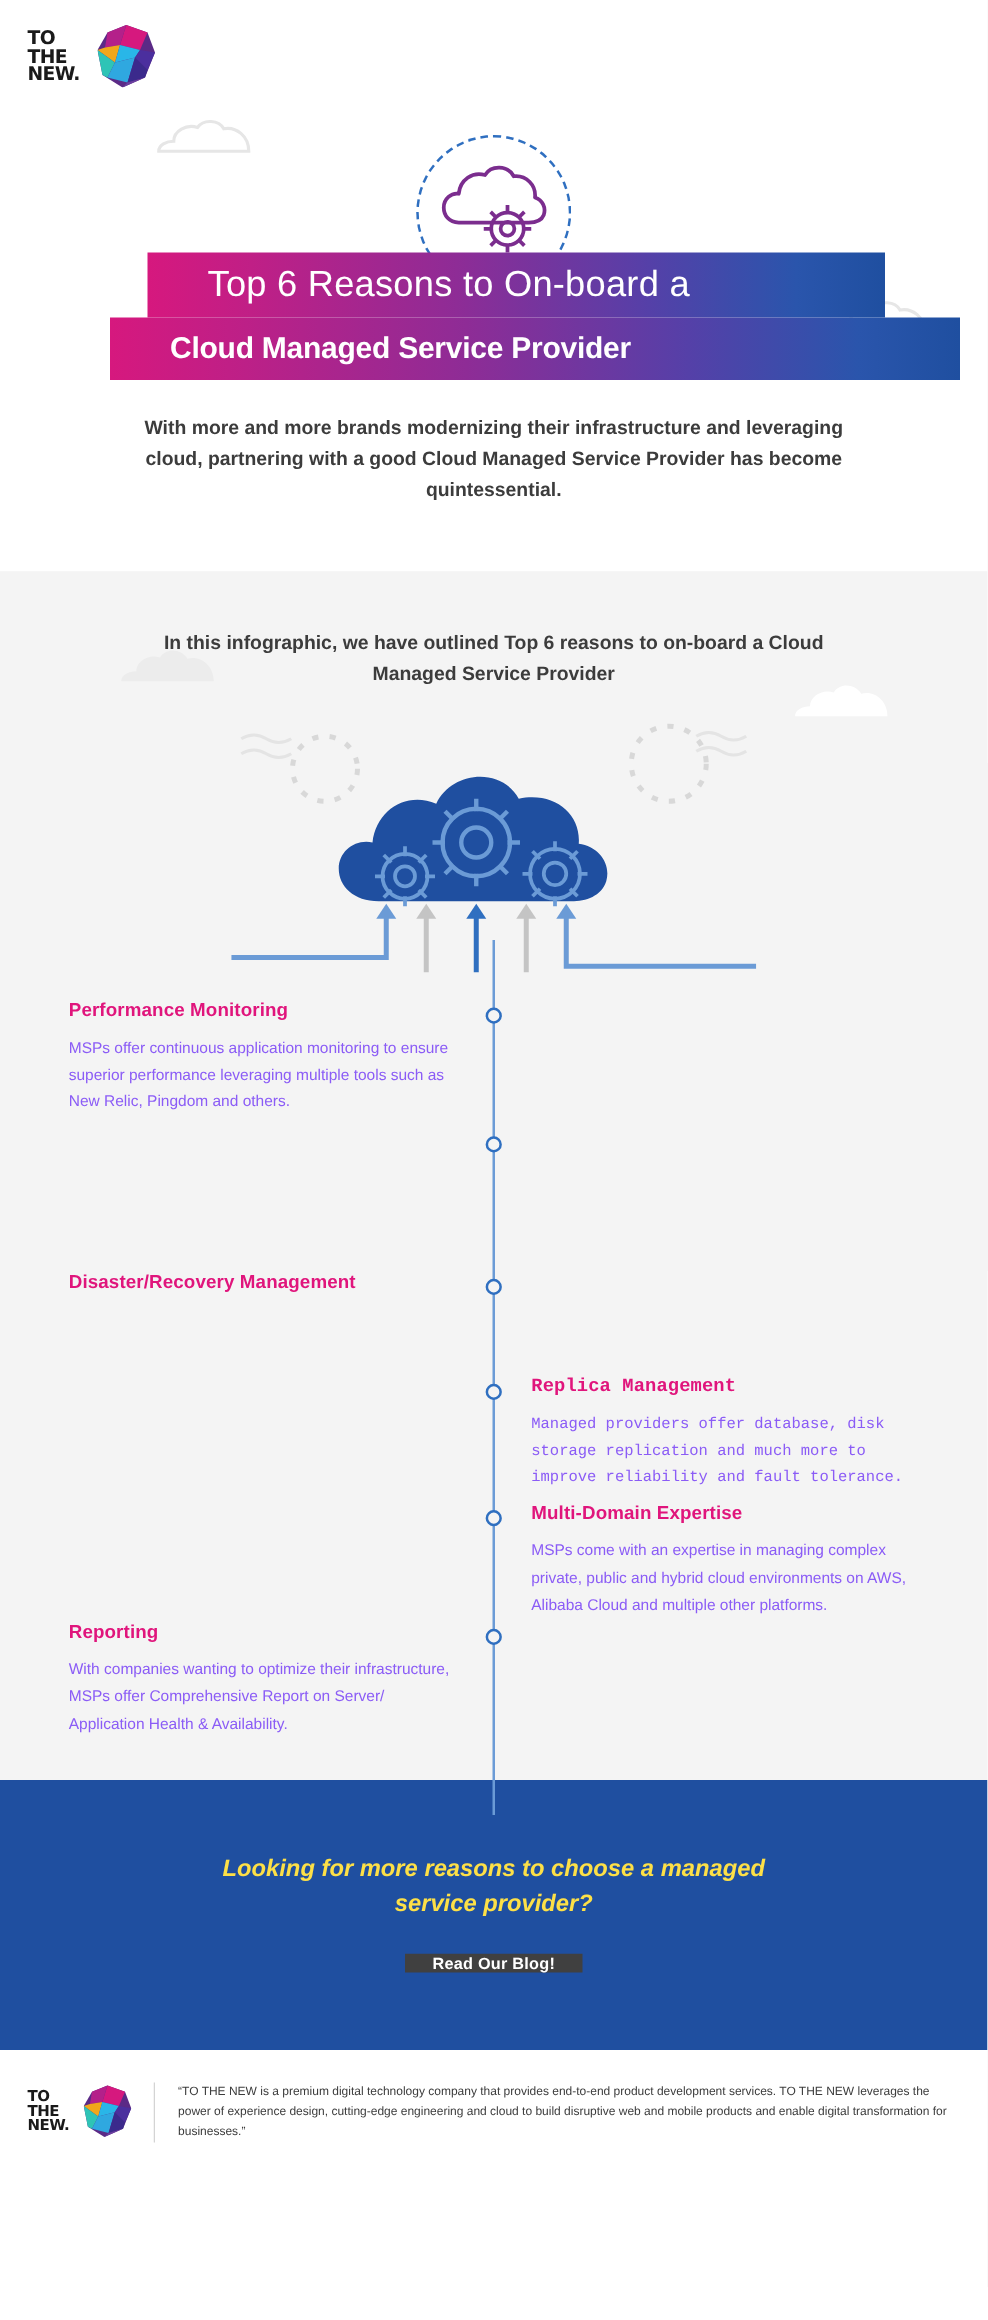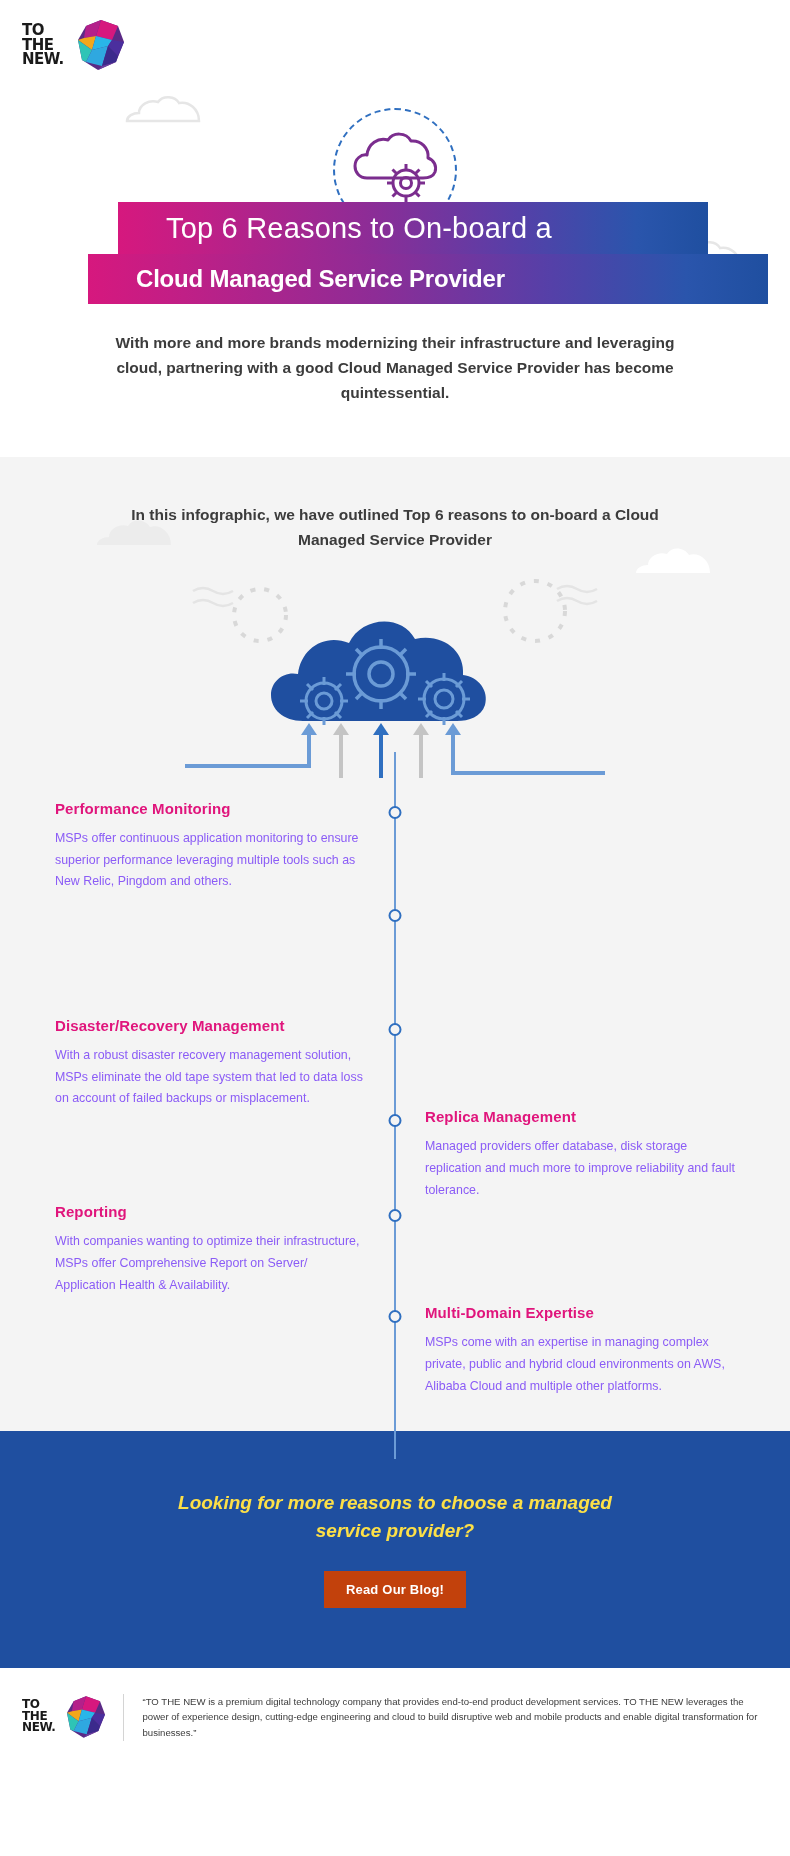--- a/index.html
+++ b/index.html
@@ -109,24 +109,24 @@
   .cta-spine {
     position:absolute; left:50%; transform:translateX(-50%);
     top:0; height: 28px; width:2px; background:#6b9bd6;
   }
   .cta-text {
     color:#fde047; font-style:italic; font-weight:700;
     font-size: 19px; line-height:1.45; width: 470px; margin: 0 auto;
   }
   .cta-btn {
     display:inline-block; margin-top: 26px;
-    background:#c2410c; color:#fff; border:none;
+    background:#404040; color:#fff; border:none;
     font-family:"Liberation Sans", sans-serif;
     font-weight:700; font-size:13px; letter-spacing:0.2px;
-    padding: 11px 22px; cursor:pointer;text-align:center;
+    padding: 0 22px; cursor:pointer;text-align:center;
   }
 
   
   .footer {
     background:#fff; display:flex; align-items:flex-start; gap:18px;
     padding: 26px 28px 30px 22px;
   }
   .footer-brand { display:flex; align-items:center; gap:12px; flex:0 0 auto; padding-top:2px; }
   .footer-logo-text {
     font-family:"DejaVu Sans", sans-serif; font-weight:700; font-size:12px;
@@ -286,45 +286,44 @@
         </div>
 
         <div class="reason right" style="margin-top:10px;">
           <div class="dot"></div>
         </div>
 
         <div class="reason left" style="margin-top:28px;">
           <div class="dot"></div>
           <div class="card">
             <div class="r-title">Disaster/Recovery Management</div>
-            <div class="r-body">With a robust disaster recovery management solution, MSPs eliminate the old tape system that led to data loss on account of failed backups or misplacement.</div>
-          </div>
-        </div>
-
-        <div class="reason right" style="margin-top:-2px;">
+          </div>
+        </div>
+
+        <div class="reason right" style="margin-top:-2px;font-family:Liberation Mono, monospace;">
           <div class="dot"></div>
           <div class="card">
             <div class="r-title">Replica Management</div>
             <div class="r-body">Managed providers offer database, disk storage replication and much more to improve reliability and fault tolerance.</div>
           </div>
         </div>
 
+        <div class="reason right" style="margin-top:8px;">
+          <div class="dot"></div>
+          <div class="card">
+            <div class="r-title">Multi-Domain Expertise</div>
+            <div class="r-body">MSPs come with an expertise in managing complex private, public and hybrid cloud environments on AWS, Alibaba Cloud and multiple other platforms.</div>
+          </div>
+        </div>
+
         <div class="reason left" style="margin-top:2px;">
           <div class="dot"></div>
           <div class="card">
             <div class="r-title">Reporting</div>
             <div class="r-body">With companies wanting to optimize their infrastructure, MSPs offer Comprehensive Report on Server/ Application Health &amp; Availability.</div>
-          </div>
-        </div>
-
-        <div class="reason right" style="margin-top:8px;">
-          <div class="dot"></div>
-          <div class="card">
-            <div class="r-title">Multi-Domain Expertise</div>
-            <div class="r-body">MSPs come with an expertise in managing complex private, public and hybrid cloud environments on AWS, Alibaba Cloud and multiple other platforms.</div>
           </div>
         </div>
 
       </div>
     </div>
   </div>
 
   <div class="cta">
     <div class="cta-spine"></div>
     <div class="cta-text">Looking for more reasons to choose a managed service provider?</div>

